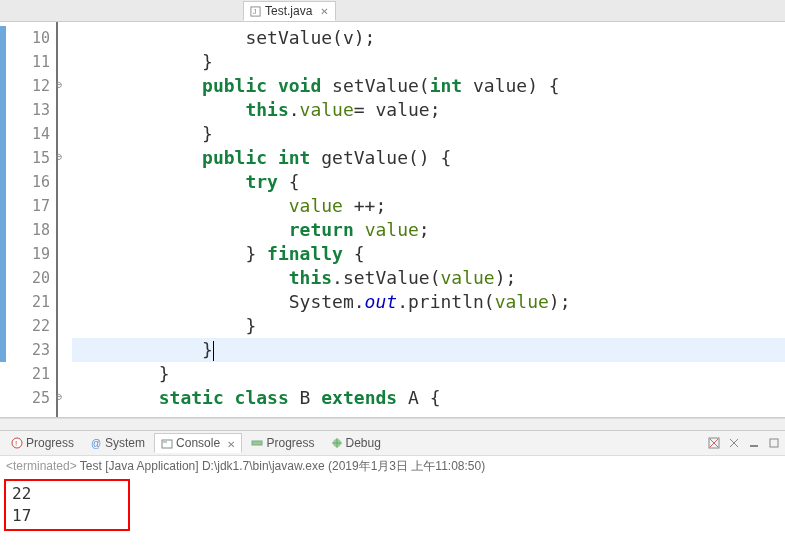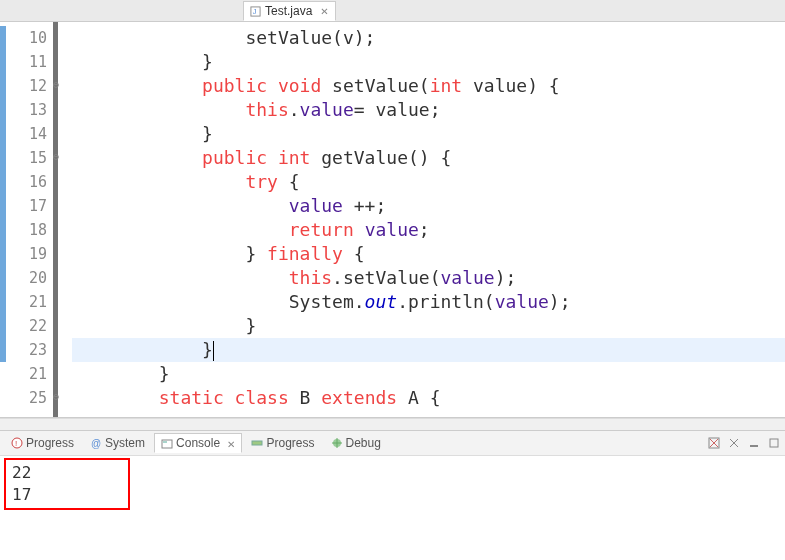--- a/index.html
+++ b/index.html
@@ -47,21 +47,21 @@
   }
   .marker {
     position: absolute;
     left: 0;
     width: 6px;
     background: #6fa8dc;
   }
   .gutter {
     width: 48px;
     background: #fff;
-    border-right: 5px solid #737373;
+    border-right: 2px solid #737373;
     font-family: Consolas, monospace;
     font-size: 15px;
     color: #888;
     text-align: right;
     padding-right: 6px;
     padding-top: 4px;
   }
   .gutter-line {
     height: 24px;
     line-height: 24px;
@@ -86,22 +86,22 @@
     white-space: pre;
     position: relative;
   }
   .code-line {
     height: 24px;
     line-height: 24px;
   }
   .highlight {
     background: #e8f2fe;
   }
-  .kw { color: #ef4444; font-weight: normal; }
-  .str, .field { color: #4c1d95; }
+  .kw { color: #15803d; font-weight: bold; }
+  .str, .field { color: #4d7c0f; }
   .sys-out { color: #0000c0; font-style: italic; }
   .caret { display: inline-block; width:1px; background:#000; height:20px; vertical-align:middle; }
   
   .bottom-panel {
     border-top: 1px solid #ccc;
   }
   .views-bar {
     display: flex;
     align-items: center;
     padding: 2px 4px;
@@ -279,17 +279,21 @@
             <rect x="2" y="8" width="8" height="2" fill="#888"></rect>
           </svg>
         </span>
       <span>
           <svg width="12" height="12">
             <rect x="2" y="2" width="8" height="8" fill="none" stroke="#888"></rect>
           </svg>
         </span>
     </div>
   </div>
+  <div class="status-line">
+    <span class="term">&lt;terminated&gt;</span>
+    <span>Test [Java Application] D:\jdk1.7\bin\javaw.exe (2019年1月3日 上午11:08:50)</span>
+  </div>
   <div class="console-output" id="console-output">
       <div>22</div>
       <div>17</div>
     </div>
 </div>
 
 </body></html>

